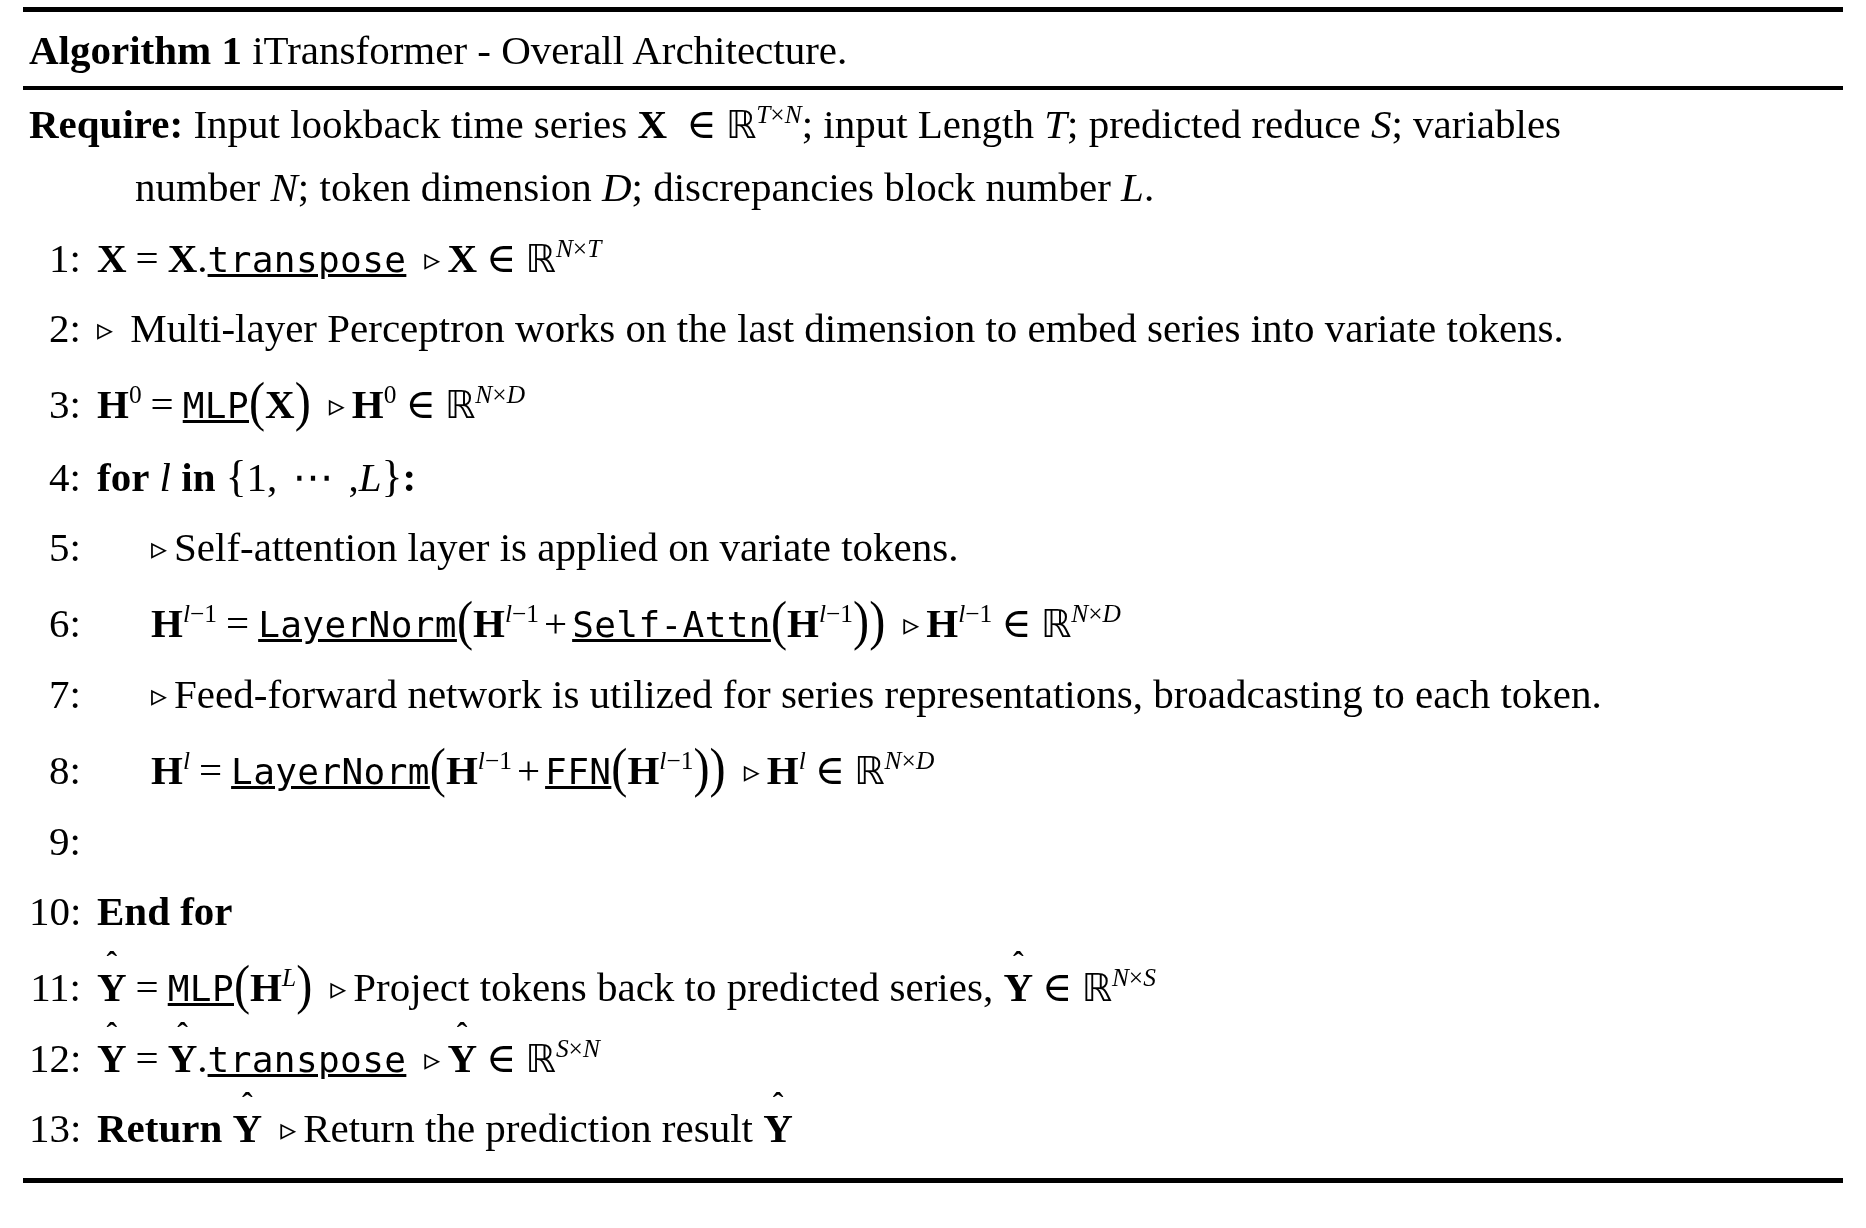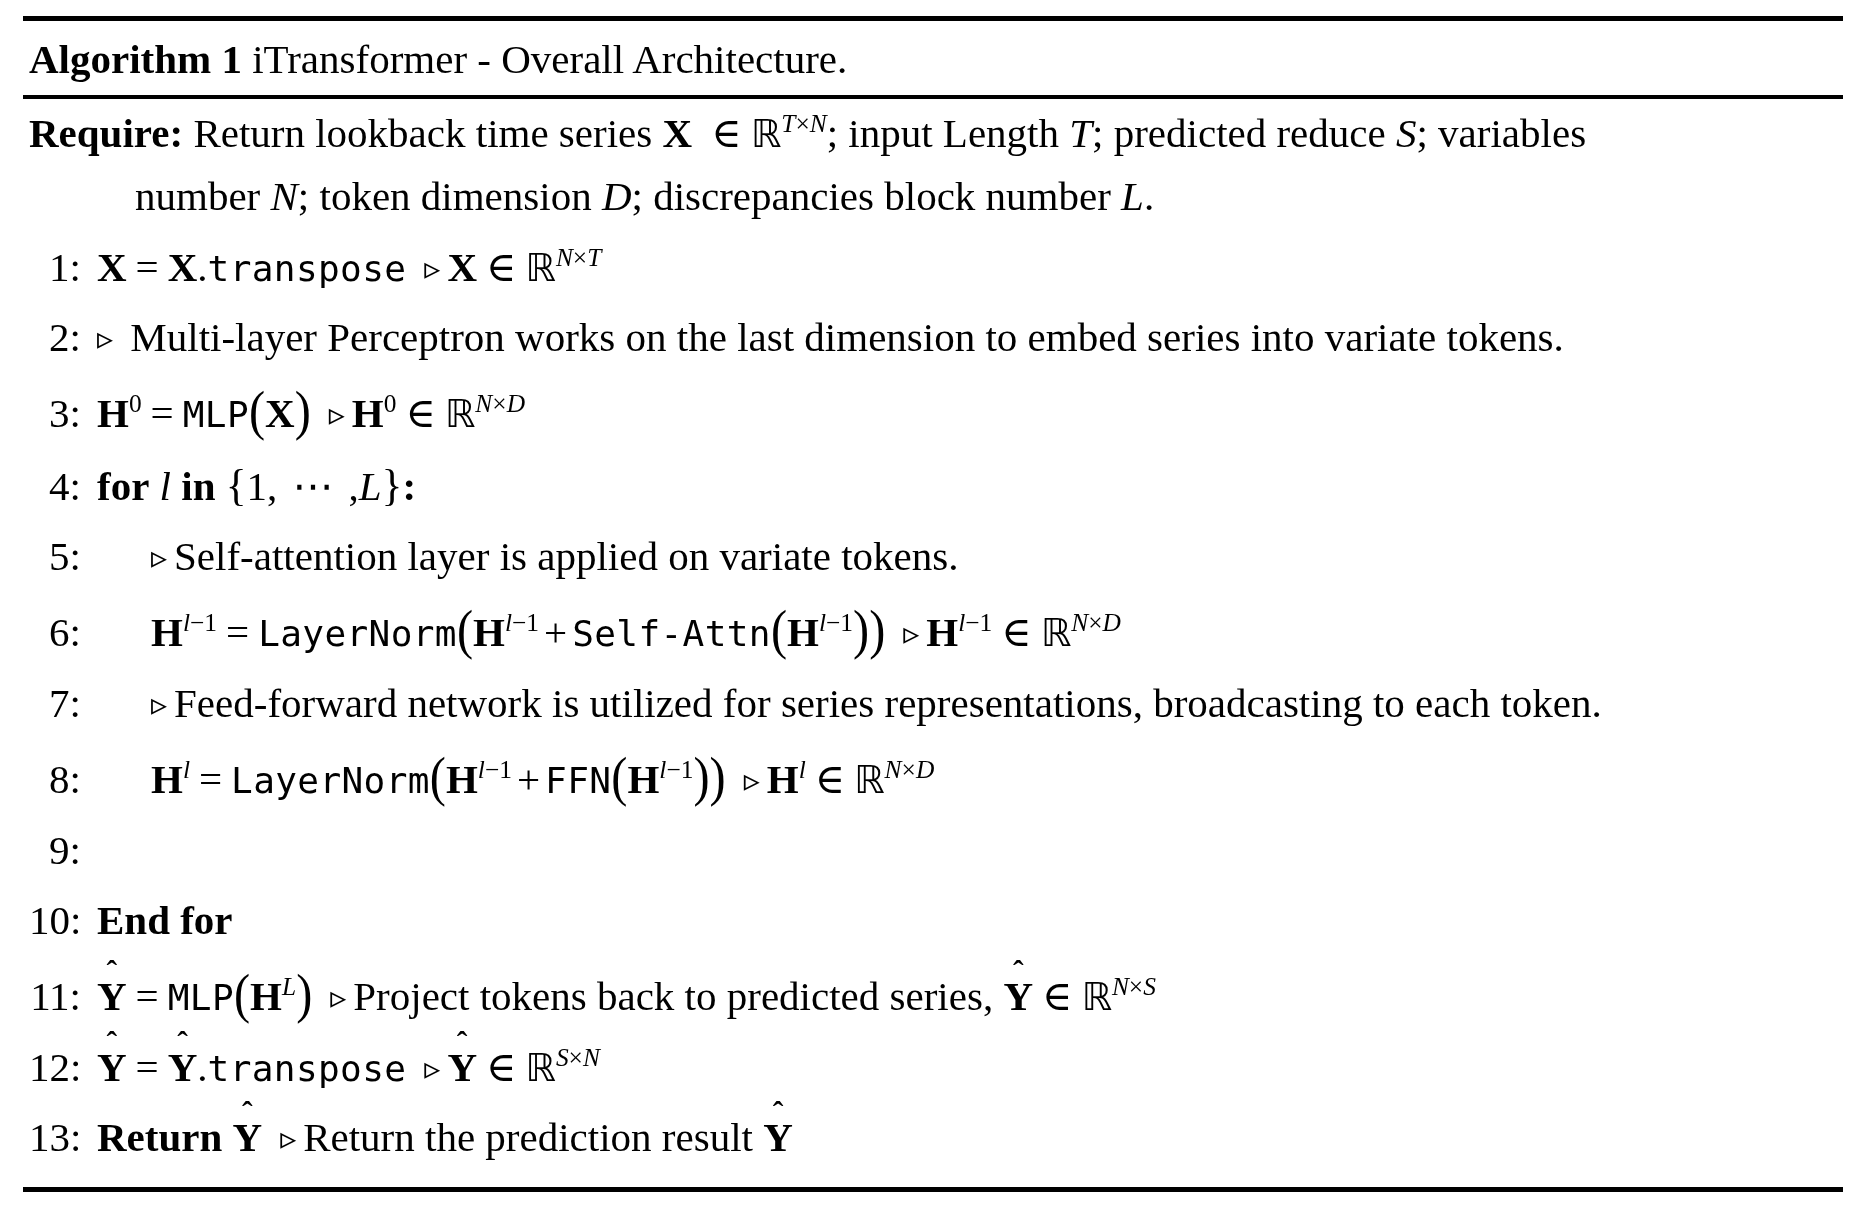--- a/index.html
+++ b/index.html
@@ -11,21 +11,21 @@
     width: 1866px;
     height: 1228px;
     font-family: "Liberation Serif", "DejaVu Serif", serif;
     color: #000000;
     overflow: hidden;
   }
 
   .algorithm-box {
     position: relative;
     width: 1820px;
-    margin: 16px auto;
+    margin: 7px auto;
     padding: 0;
     box-sizing: border-box;
   }
 
   .rule-top    { border-top: 5px solid #000; }
   .rule-mid    { border-top: 4px solid #000; }
   .rule-bottom { border-top: 5px solid #000; }
 
   .caption {
     font-size: 41px;
@@ -76,21 +76,21 @@
     flex: 1 1 auto;
     text-align: left;
     white-space: nowrap;
     padding-left: 18px;
   }
   .indent-1 { padding-left: 54px; }
 
   
   .mi   { font-style: italic; font-family: "Liberation Serif","DejaVu Serif",serif; }
   .mb   { font-weight: bold; font-family: "Liberation Serif","DejaVu Serif",serif; }
-  .mono { font-family: "DejaVu Sans Mono","Liberation Mono",monospace; font-size: 0.88em; letter-spacing: 0.01em; }
+  .mono { font-family: "DejaVu Sans Mono","Liberation Mono",monospace; font-size: 0.88em; letter-spacing: 0.01em; text-decoration: underline; }
   .op   { padding: 0 9px; }
   .opn  { padding: 0 5px; }
   .bbr  { font-family: "DejaVu Sans","Liberation Sans",sans-serif; font-size: 0.94em; }
   .tri  { font-size: 0.78em; padding-right: 7px; position: relative; top: -2px; }
 
   sup.sp {
     font-size: 0.62em;
     vertical-align: super;
     line-height: 0;
     font-style: italic;
@@ -132,21 +132,21 @@
   <div class="caption">
     <span class="kw">Algorithm 1</span>
     <span>iTransformer - Overall Architecture.</span>
   </div>
 
   <div class="rule-mid"></div>
 
   <div class="require-block">
     <div class="require-line1">
       <span class="kw">Require:</span>
-      <span>Return lookback time series</span>
+      <span>Input lookback time series</span>
       <span class="mb">X</span>
       <span class="op">∈</span><span class="bbr">ℝ</span><sup class="sp"><span>T</span><span class="up">×</span><span>N</span></sup><span>; input Length</span>
       <span class="mi">T</span><span>; predicted reduce</span>
       <span class="mi">S</span><span>; variables</span>
     </div>
     <div class="require-line2">
       <span>number</span>
       <span class="mi">N</span><span>; token dimension</span>
       <span class="mi">D</span><span>; discrepancies block number</span>
       <span class="mi">L</span><span>.</span>

